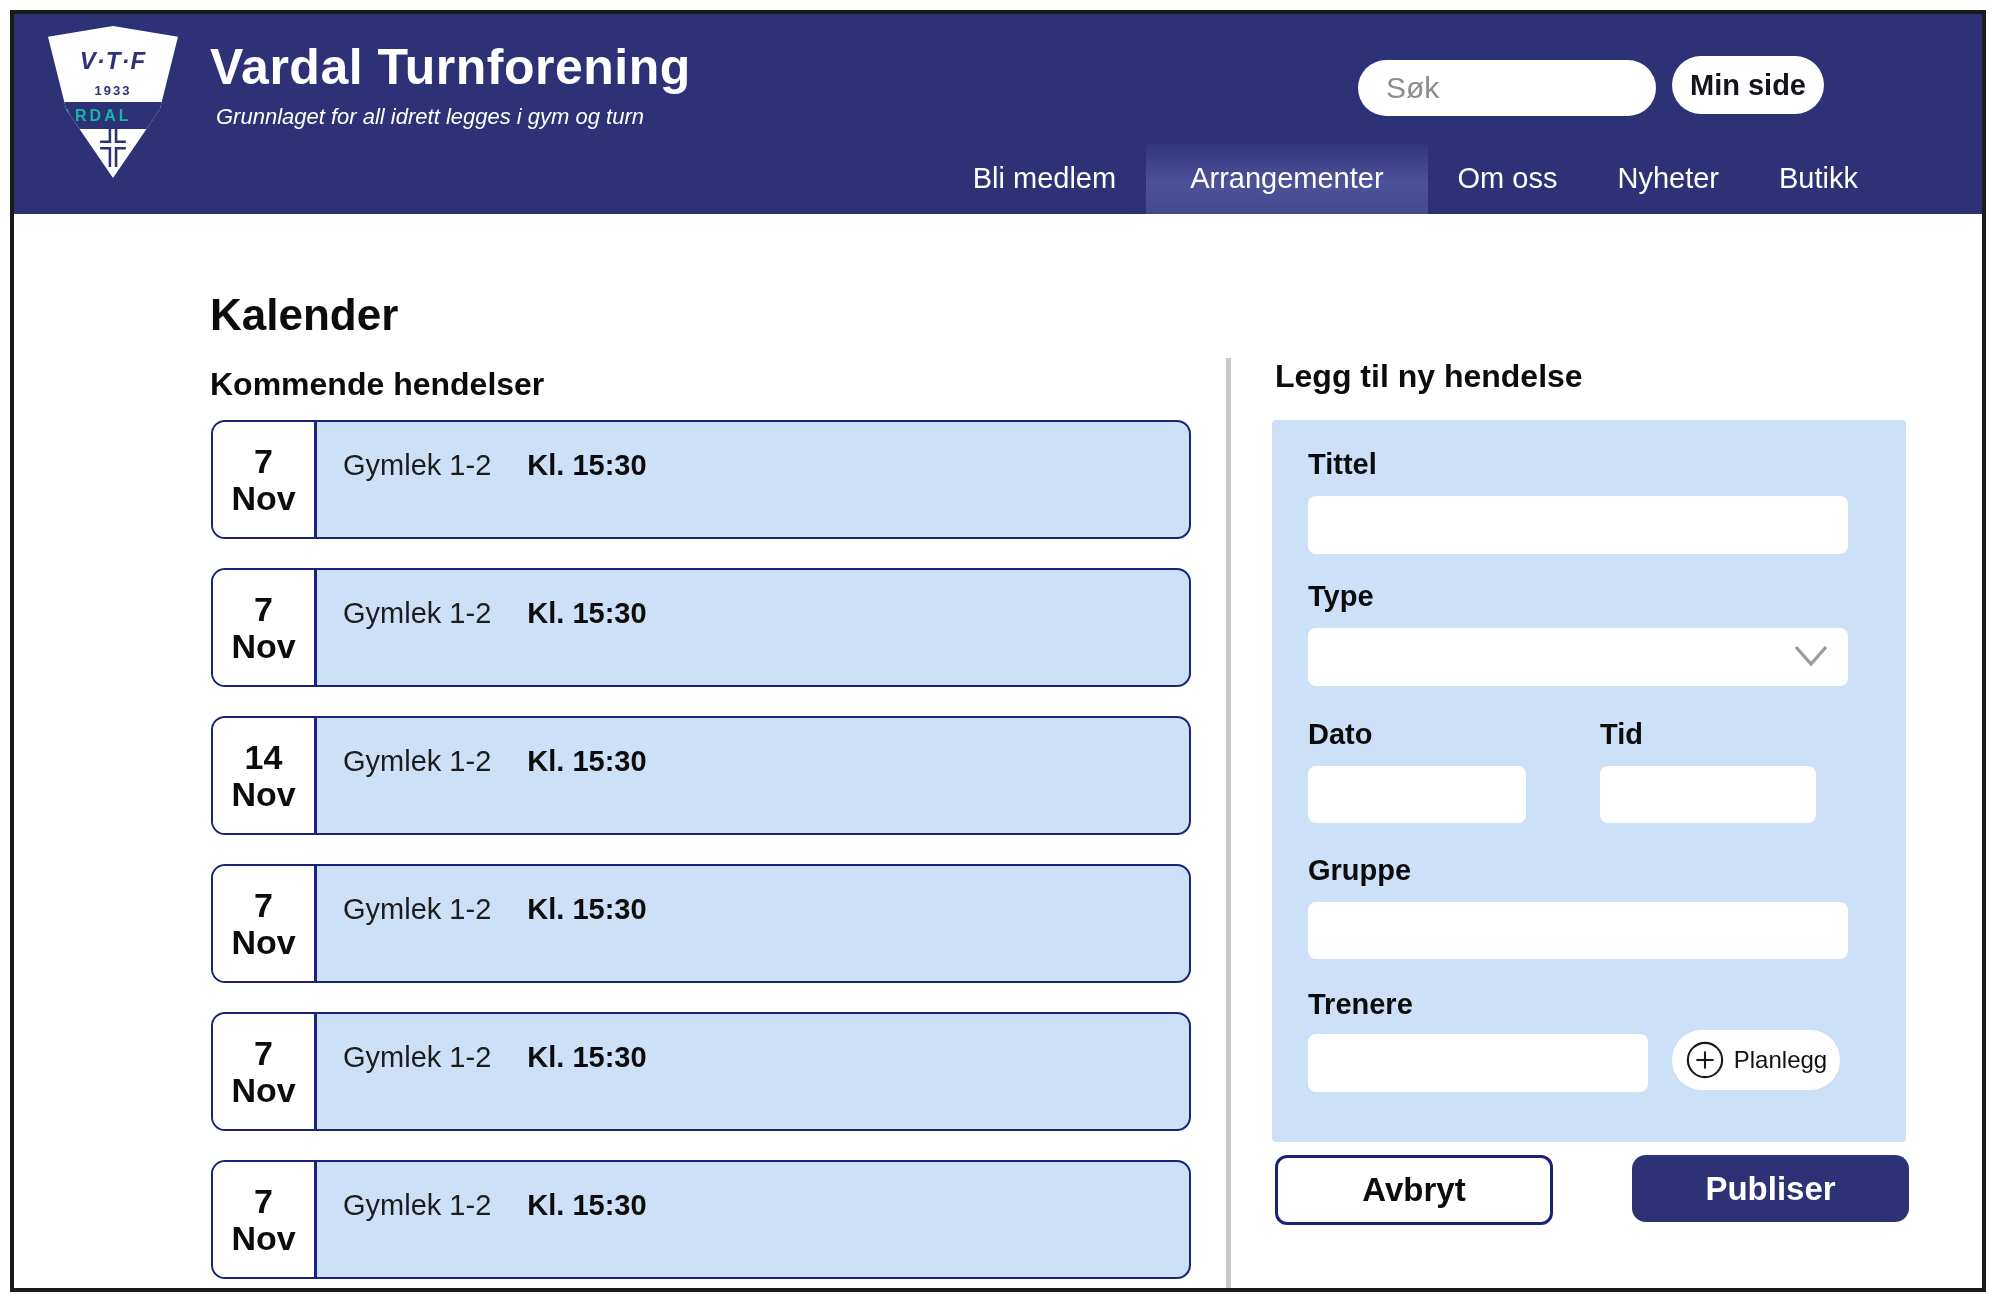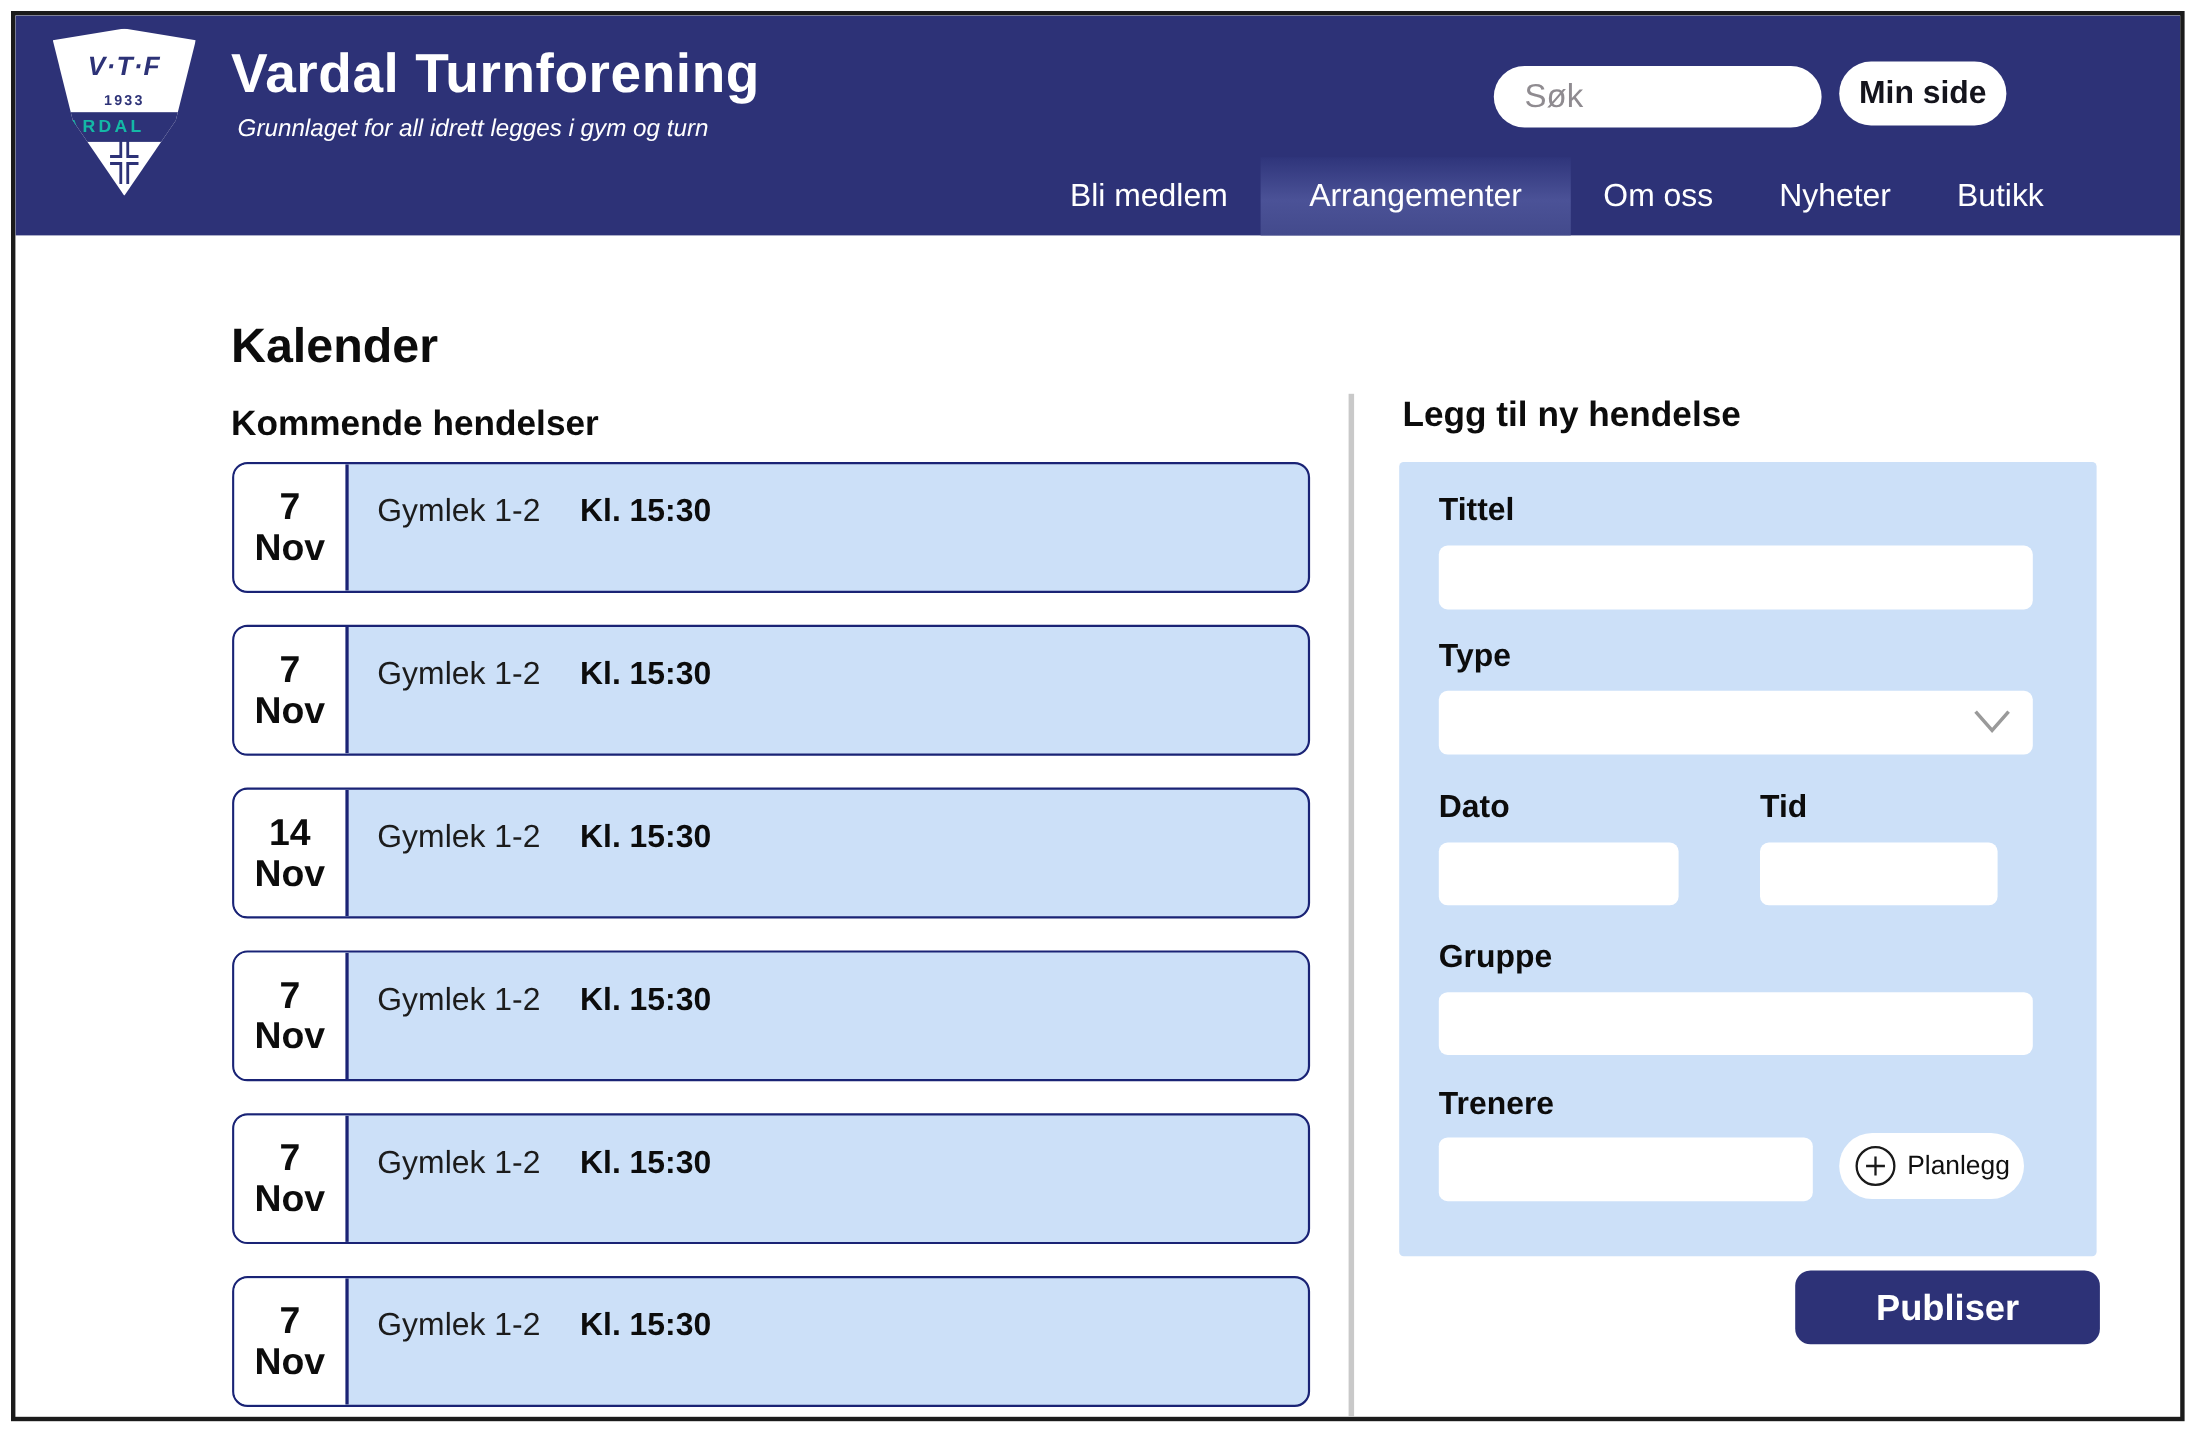--- a/index.html
+++ b/index.html
@@ -227,16 +227,17 @@
           <svg width="40" height="40" viewBox="0 0 42 42">
             <circle cx="21" cy="21" r="18" fill="none" stroke="#1a1a1a" stroke-width="2.2"></circle>
             <line x1="21" y1="12" x2="21" y2="30" stroke="#1a1a1a" stroke-width="2.2"></line>
             <line x1="12" y1="21" x2="30" y2="21" stroke="#1a1a1a" stroke-width="2.2"></line>
           </svg>
         </span>
         <span>Planlegg</span>
       </div>
     </div>
 
+    <div class="cancel-btn">Avbryt</div>
     <div class="publish-btn">Publiser</div>
 
   </div>
 </div>
 
 </body></html>

